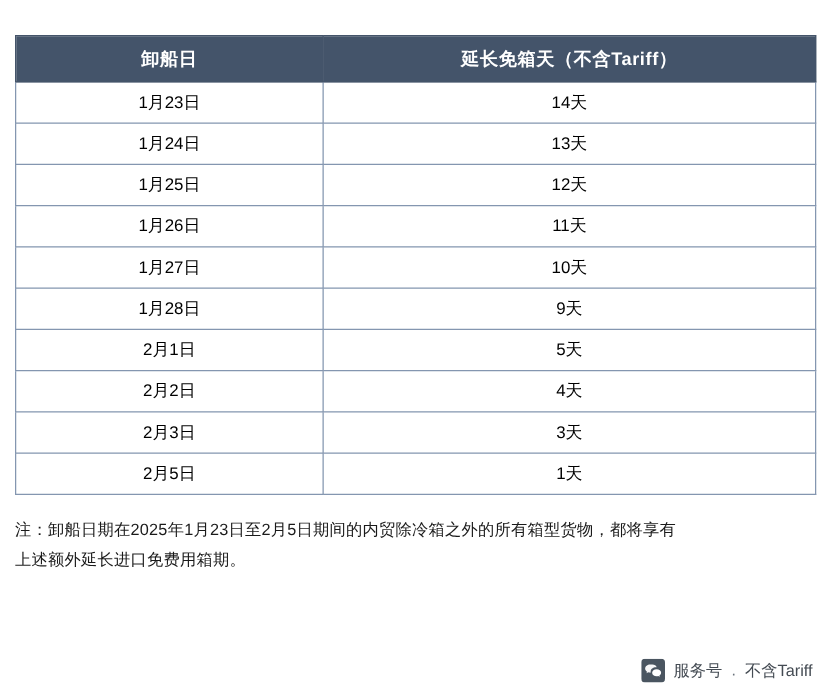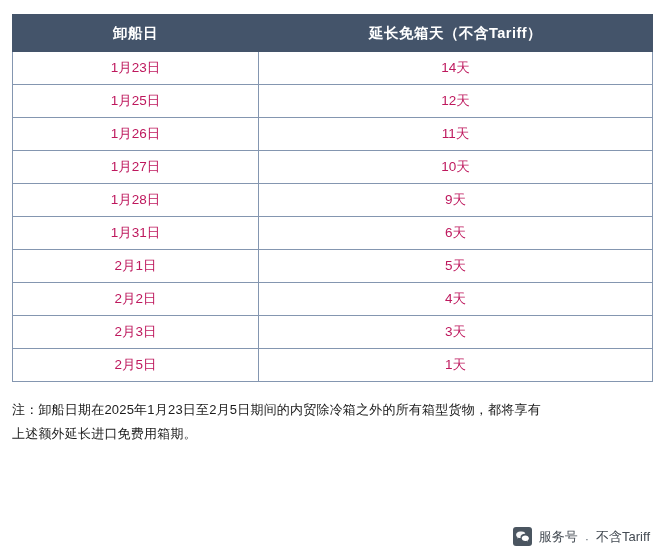--- a/index.html
+++ b/index.html
@@ -19,42 +19,42 @@
     width: 664px;
     height: 556px;
     position: relative;
     box-sizing: border-box;
     padding: 14px 12px 0 12px;
   }
   table.rate-table {
     width: 640px;
     border-collapse: collapse;
     table-layout: fixed;
-    margin: 0 auto;
+    margin: 14px auto;
   }
   table.rate-table col.col-date { width: 246px; }
   table.rate-table col.col-days { width: 394px; }
   table.rate-table th {
     background: #44546a;
     color: #ffffff;
     font-size: 14.5px;
     font-weight: bold;
     height: 34px;
     border: 1px solid #44546a;
     text-align: center;
     vertical-align: middle;
     letter-spacing: 0.5px;
   }
   table.rate-table td {
     height: 30px;
     border: 1px solid #8496b0;
     text-align: center;
     vertical-align: middle;
     font-size: 13.5px;
-    color: #be185d;
+    color: #000000;
     background: #ffffff;
   }
   .note {
     margin: 16px auto 0 auto;
     width: 640px;
     font-size: 13px;
     line-height: 1.85;
     color: #1a1a1a;
     letter-spacing: 0.2px;
   }
@@ -92,38 +92,38 @@
         <th>卸船日</th>
         <th>延长免箱天（不含Tariff）</th>
       </tr>
     </thead>
     <tbody>
       <tr>
         <td>1月23日</td>
         <td>14天</td>
       </tr>
       <tr>
+        <td>1月24日</td>
+        <td>13天</td>
+      </tr>
+      <tr>
         <td>1月25日</td>
         <td>12天</td>
       </tr>
       <tr>
         <td>1月26日</td>
         <td>11天</td>
       </tr>
       <tr>
         <td>1月27日</td>
         <td>10天</td>
       </tr>
       <tr>
         <td>1月28日</td>
         <td>9天</td>
-      </tr>
-      <tr>
-        <td>1月31日</td>
-        <td>6天</td>
       </tr>
       <tr>
         <td>2月1日</td>
         <td>5天</td>
       </tr>
       <tr>
         <td>2月2日</td>
         <td>4天</td>
       </tr>
       <tr>

